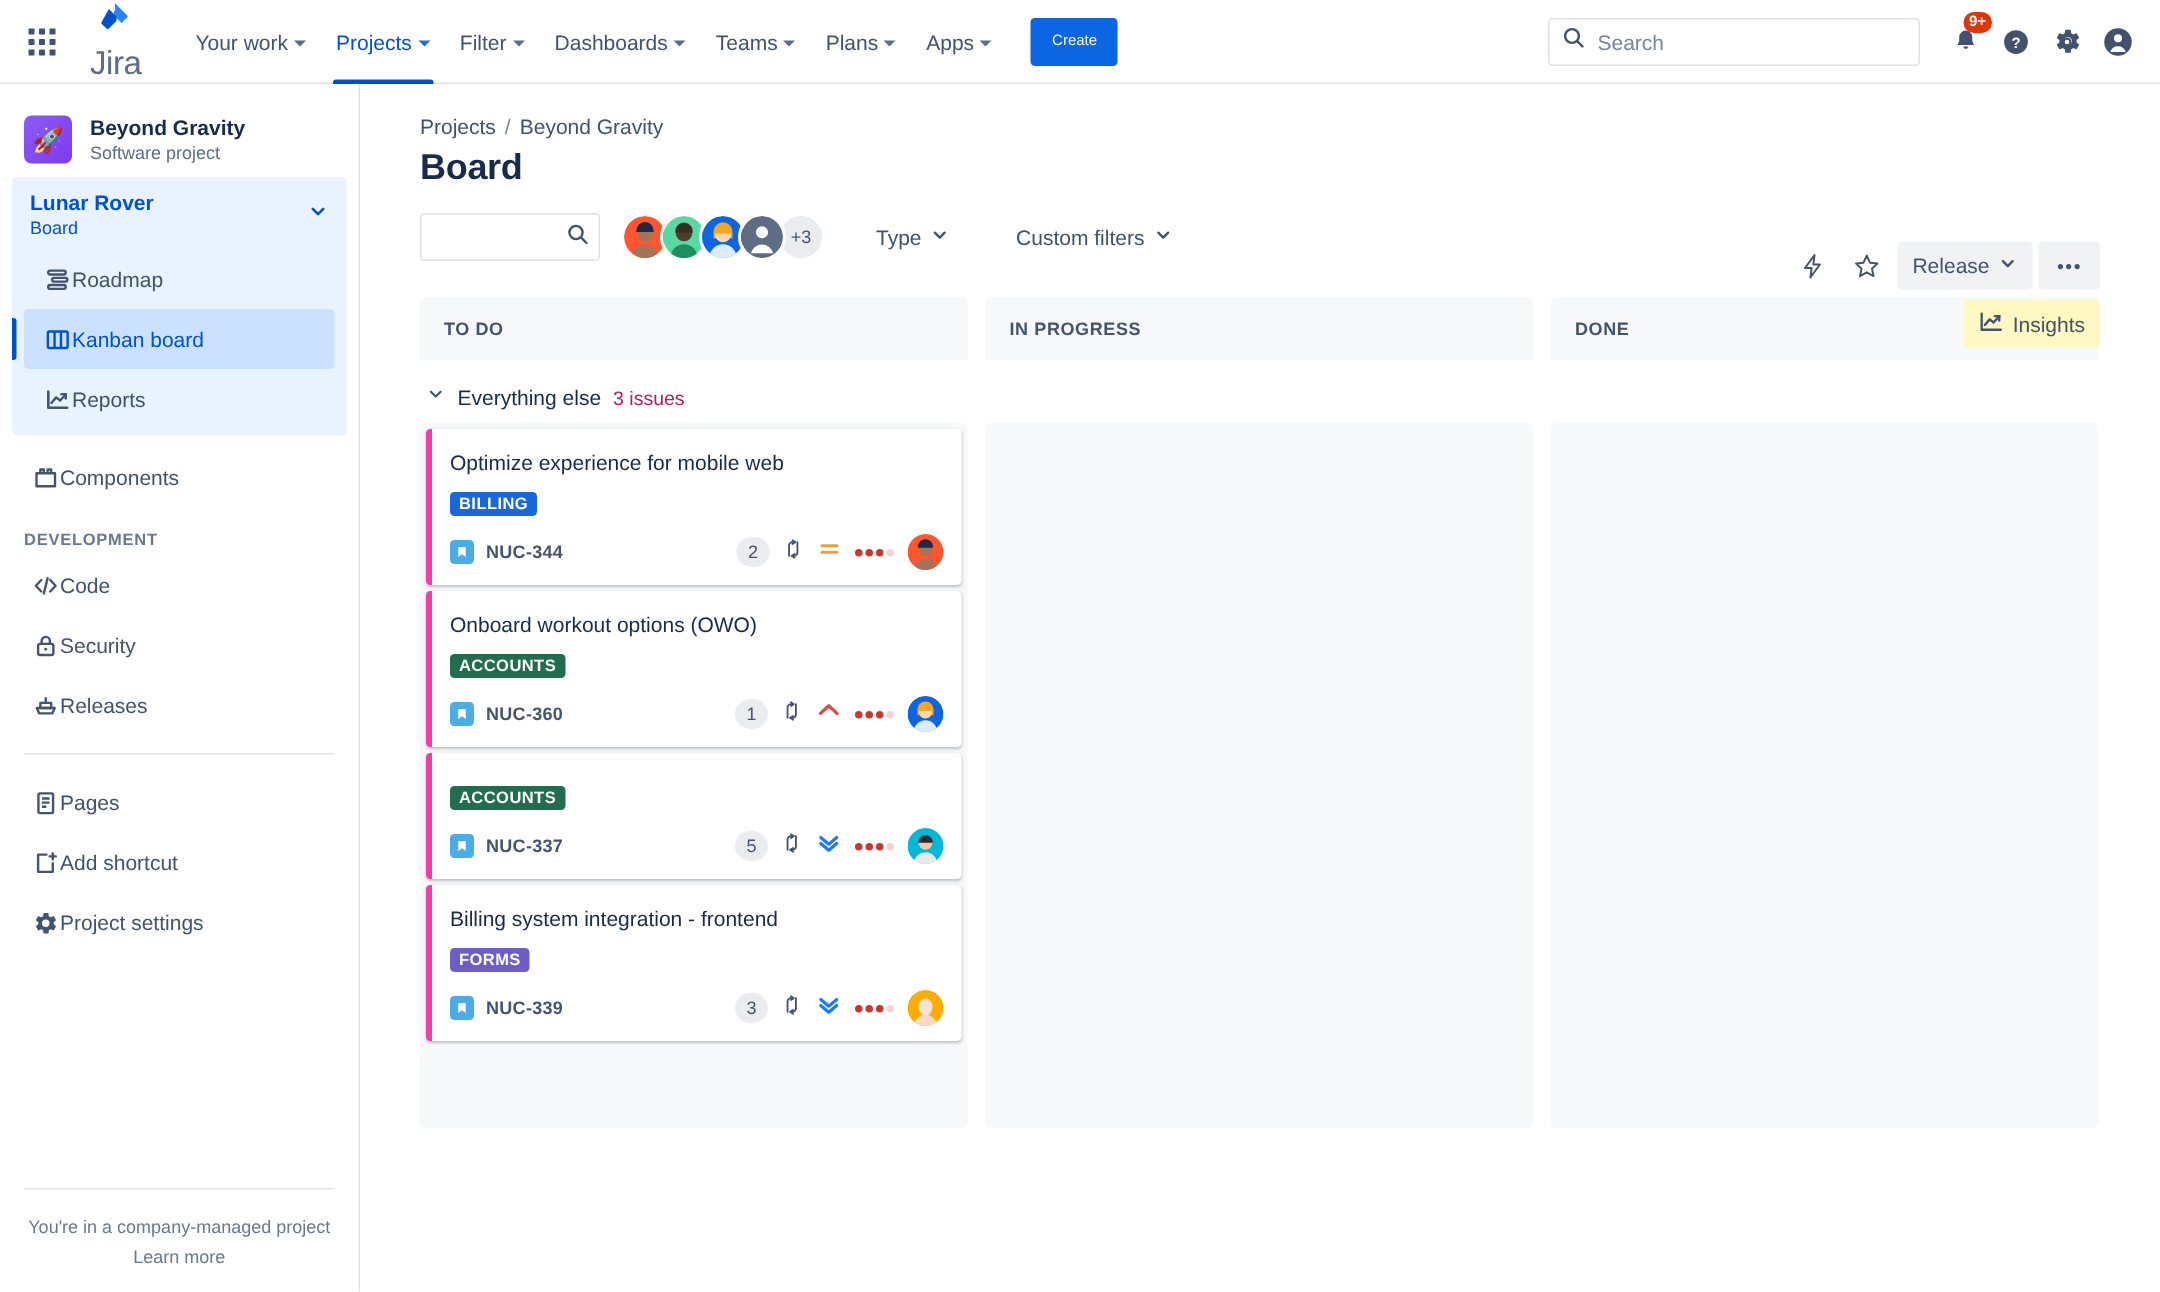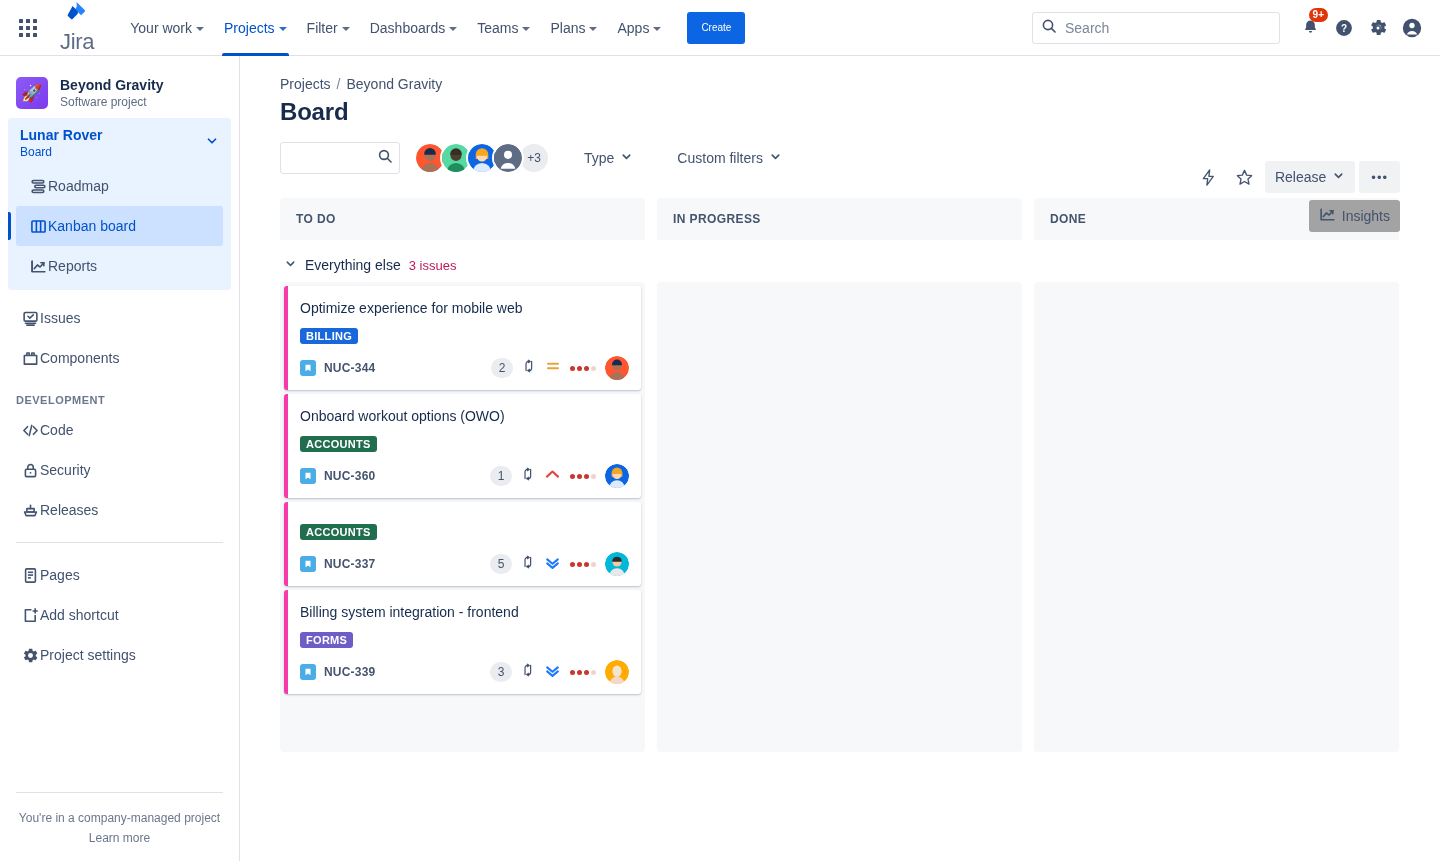--- a/index.html
+++ b/index.html
@@ -129,21 +129,21 @@
   .av:first-child { margin-left: 0; }
   .av-more {
     width: 32px; height: 32px; border-radius: 50%; background: #EBECF0; margin-left: -6px;
     display:flex; align-items:center; justify-content:center; font-size: 12px; color: #42526E;
     border: 2px solid #fff; cursor:pointer;
   }
   .filter-btn { display:flex; align-items:center; gap: 6px; height: 32px; padding: 0 10px; font-size:14px; color:#42526E; cursor:pointer; border-radius:3px;}
   .insights-btn {
     position: absolute; right: 40px; top: 144px;
     height: 32px; display:flex; align-items:center; gap: 6px; padding: 0 10px;
-    background: #a3a3a3; border-radius: 3px; font-size: 14px; color:#42526E; cursor:pointer; border:none;
+    background: #fef9c3; border-radius: 3px; font-size: 14px; color:#42526E; cursor:pointer; border:none;
     font-family: "Liberation Sans", sans-serif;
   }
 
   
   .columns { display: flex; gap: 12px; margin-top: 24px; }
   .col { width: 365px; }
   .col-head {
     background: #F7F8F9; border-radius: 4px 4px 0 0;
     padding: 14px 16px; font-size: 12px; font-weight: 600;
     color: #44546F; letter-spacing: .4px;
@@ -337,31 +337,20 @@
               <polyline points="13,4.5 10.3,4.5"></polyline>
               <polyline points="13,4.5 13,7.2"></polyline>
           </svg>
         </span>
         <span>Reports</span>
       </div>
     </div>
 
     <div style="height:8px"></div>
 
-    <div class="nav-row plain">
-      <span class="nav-ico">
-        <svg width="17" height="17" viewBox="0 0 16 16" fill="none" stroke="#44546F" stroke-width="1.5" stroke-linecap="round" stroke-linejoin="round">
-          <rect x="2" y="2.3" width="12" height="8.2" rx="1.2"></rect>
-            <polyline points="5.6,5.9 7.4,7.6 10.6,4.6"></polyline>
-            <line x1="3.2" y1="12.5" x2="12.8" y2="12.5"></line>
-            <line x1="4.5" y1="14.2" x2="11.5" y2="14.2"></line>
-        </svg>
-      </span>
-      <span>Issues</span>
-    </div>
 
     <div class="nav-row plain">
       <span class="nav-ico">
         <svg width="17" height="17" viewBox="0 0 16 16" fill="none" stroke="#44546F" stroke-width="1.5" stroke-linejoin="round">
           <path d="M2.2 5.2h11.6v8.1H2.2z"></path>
             <path d="M4.6 5.2V2.8h2.2v2.4M9.2 5.2V2.8h2.2v2.4"></path>
         </svg>
       </span>
       <span>Components</span>
     </div>

